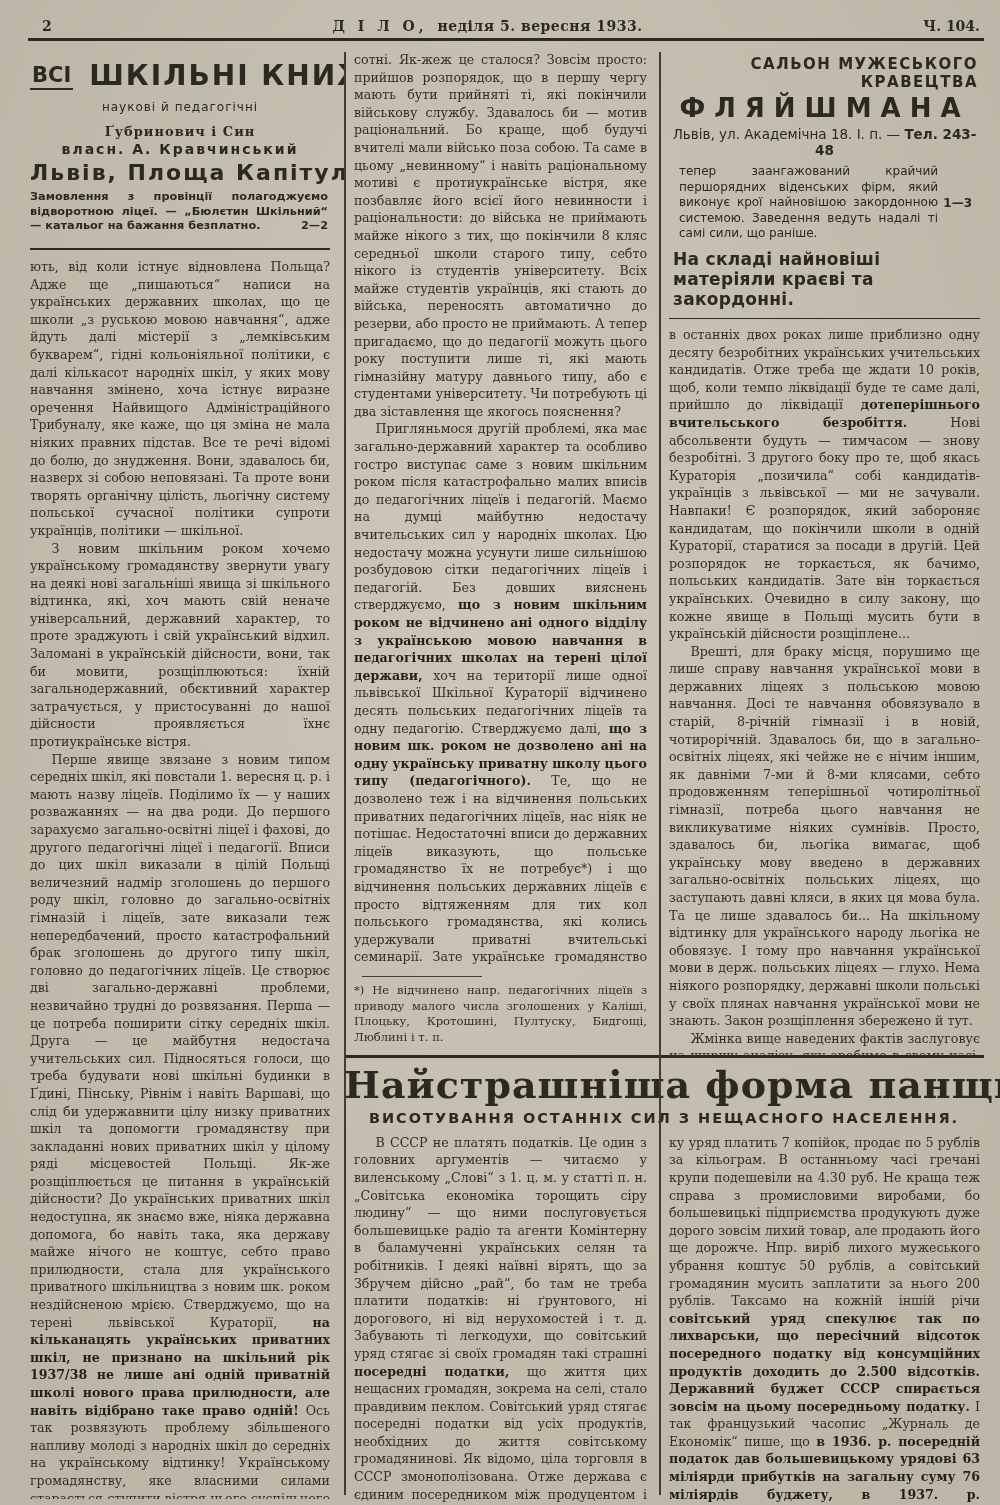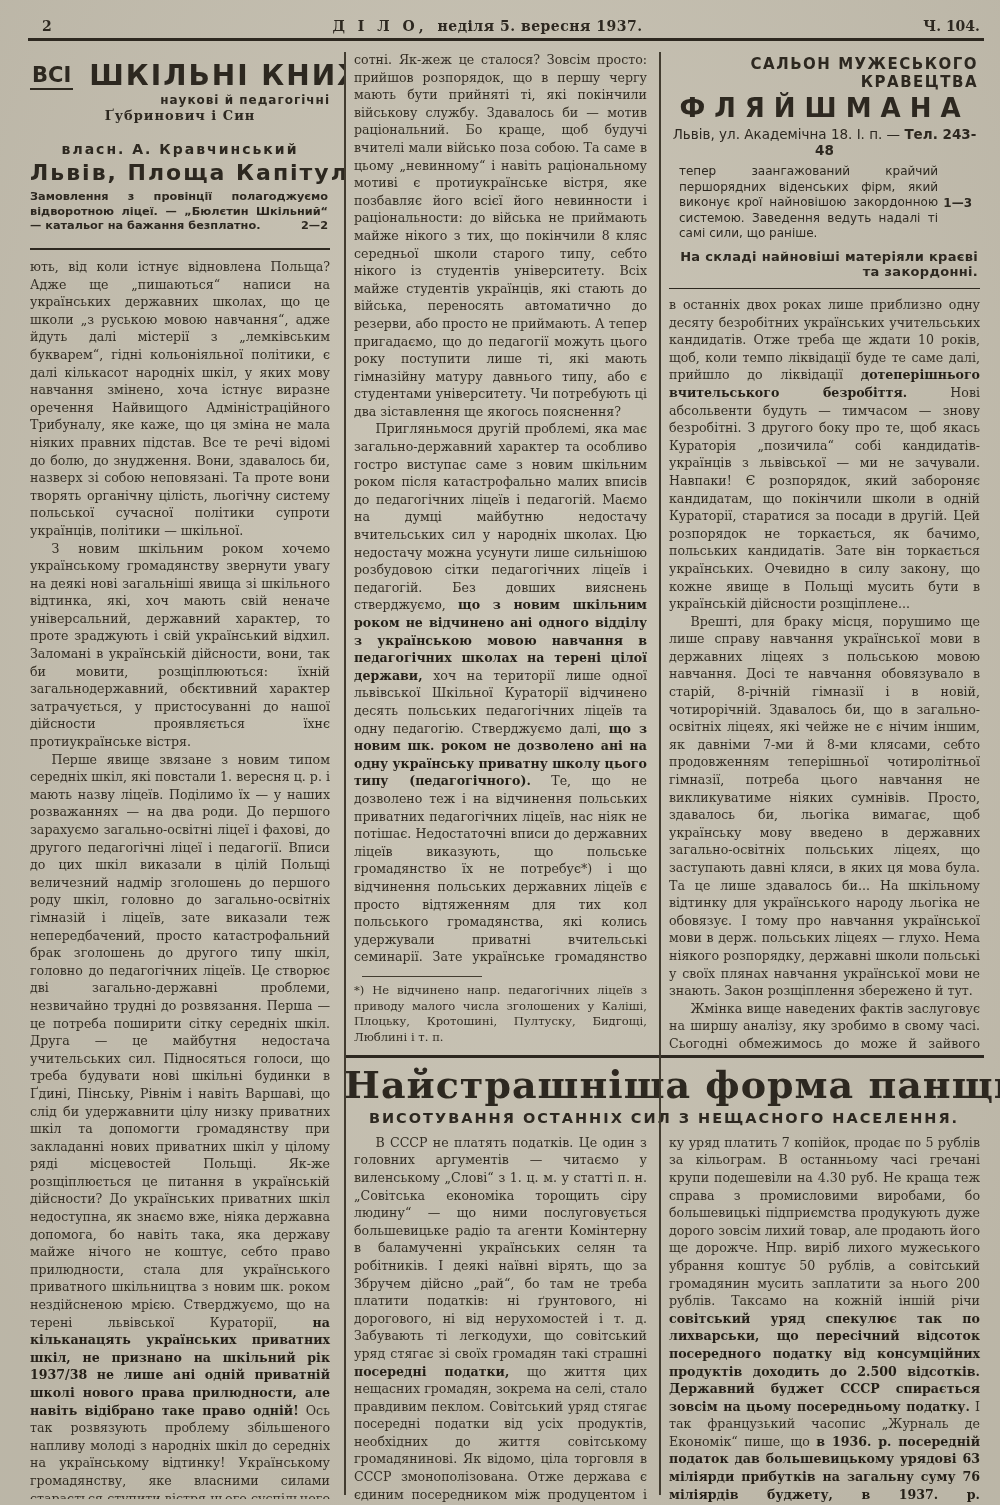--- a/index.html
+++ b/index.html
@@ -45,38 +45,38 @@
   
   .footnote-block{ flex:0 0 auto; padding:6px 0 10px 0; }
   .footnote-rule{ width:120px; height:1.5px; background:#423c30; margin:2px 0 6px 8px; }
   .footnote{ font-size:11.6px; line-height:15.5px; text-align:justify; color:#332d23; }
 
   
   .ad-books{ text-align:center; padding:10px 0 6px 0; }
   .ad-books .row1{ display:flex; align-items:flex-start; justify-content:flex-start; gap:16px; }
   .ad-books .vsi{ font-family:"DejaVu Sans", sans-serif; font-weight:bold; font-size:21px; border-bottom:2.5px solid #2d2820; padding:0 2px 1px 2px; margin-top:4px; }
   .ad-books .big1{ font-family:"DejaVu Sans", sans-serif; font-weight:bold; font-size:28px; letter-spacing:2px; white-space:nowrap; }
-  .ad-books .small1{ font-family:"DejaVu Sans", sans-serif; font-weight:bold; font-size:12px; letter-spacing:1px; margin-top:1px;text-align:right; }
+  .ad-books .small1{ font-family:"DejaVu Sans", sans-serif; font-weight:normal; font-size:12px; letter-spacing:1px; margin-top:8px; }
   .ad-books .big2{ font-family:"DejaVu Sans", sans-serif; font-weight:bold; font-size:23px; letter-spacing:5px; margin-top:2px; }
-  .ad-books .small2{ font-size:13px; font-weight:bold; letter-spacing:1px; margin-top:1px;text-align:center; }
-  .ad-books .small3{ font-family:"DejaVu Sans", sans-serif; font-weight:bold; font-size:14px; letter-spacing:2px; margin-top:18px; }
+  .ad-books .small2{ font-size:13px; font-weight:bold; letter-spacing:1px; margin-top:10px;text-align:center; }
+  .ad-books .small3{ font-family:"DejaVu Sans", sans-serif; font-weight:bold; font-size:14px; letter-spacing:2px; margin-top:2px; }
   .ad-books .big3{ font-family:"DejaVu Sans", sans-serif; font-weight:bold; font-size:22px; letter-spacing:2px; margin-top:3px; white-space:nowrap; }
   .ad-books .note{ font-family:"DejaVu Sans", sans-serif; font-weight:bold; font-size:11.3px; line-height:14.5px; text-align:justify; margin-top:5px; position:relative; padding-right:2px; }
   .ad-books .tag{ position:absolute; right:2px; bottom:0; }
   .ad-rule{ height:2.5px; background:#2d2820; margin:8px 0 8px 0; }
 
   
   .ad-tailor{ text-align:center; padding:8px 2px 2px 2px; }
   .ad-tailor .line1{ font-family:"DejaVu Sans", sans-serif; font-weight:bold; font-size:15px; letter-spacing:1.5px;text-align:right; }
   .ad-tailor .name{ font-family:"DejaVu Sans", sans-serif; font-weight:bold; font-size:26px; letter-spacing:9px; margin-top:2px; }
   .ad-tailor .addr{ font-family:"DejaVu Sans", sans-serif; font-size:13.5px; margin-top:3px; }
   .ad-tailor .addr b{ font-weight:bold; }
   .ad-tailor .body{ font-family:"DejaVu Sans", sans-serif; font-size:12px; line-height:15.5px; text-align:justify; margin:6px 6px 0 8px; position:relative; padding-right:34px; }
   .ad-tailor .tag{ position:absolute; right:0; top:32px; font-weight:bold; }
-  .ad-tailor .footer{ font-family:"DejaVu Sans", sans-serif; font-weight:bold; font-size:13px; text-align:right; margin:7px 0 0 2px; letter-spacing:.3px; }
+  .ad-tailor .footer{ font-family:"DejaVu Sans", sans-serif; font-weight:bold; font-size:17px; text-align:left; margin:7px 0 0 2px; letter-spacing:.3px; }
   .ad-rule-thin{ height:1.5px; background:#2d2820; margin:7px 0 7px 0; }
 
   
   .article h1{
     font-family:"DejaVu Serif", serif; font-weight:bold;
     font-size:38px; letter-spacing:1px; text-align:center; line-height:1.1;
     margin:2px 0 4px 0; white-space:nowrap;
   }
   .article h2{
     font-family:"DejaVu Sans", sans-serif; font-weight:bold;
@@ -87,21 +87,21 @@
   .article .acol-r{ padding:0 4px 0 10px; overflow:hidden; }
 </style>
 </head>
 <body>
 
 <div class="page">
 
   <div class="masthead">
     <span class="num">2</span>
     <span class="mid">
-      <span class="t">Д І Л О,</span><span>неділя 5. вересня 1937.</span>
+      <span class="t">Д І Л О,</span><span>неділя 5. вересня 1933.</span>
     </span>
     <span class="num">Ч. 104.</span>
   </div>
   <div class="mast-rule"></div>
 
   <div class="vrule v1"></div>
   <div class="vrule v2"></div>
 
   <div class="content">
 

